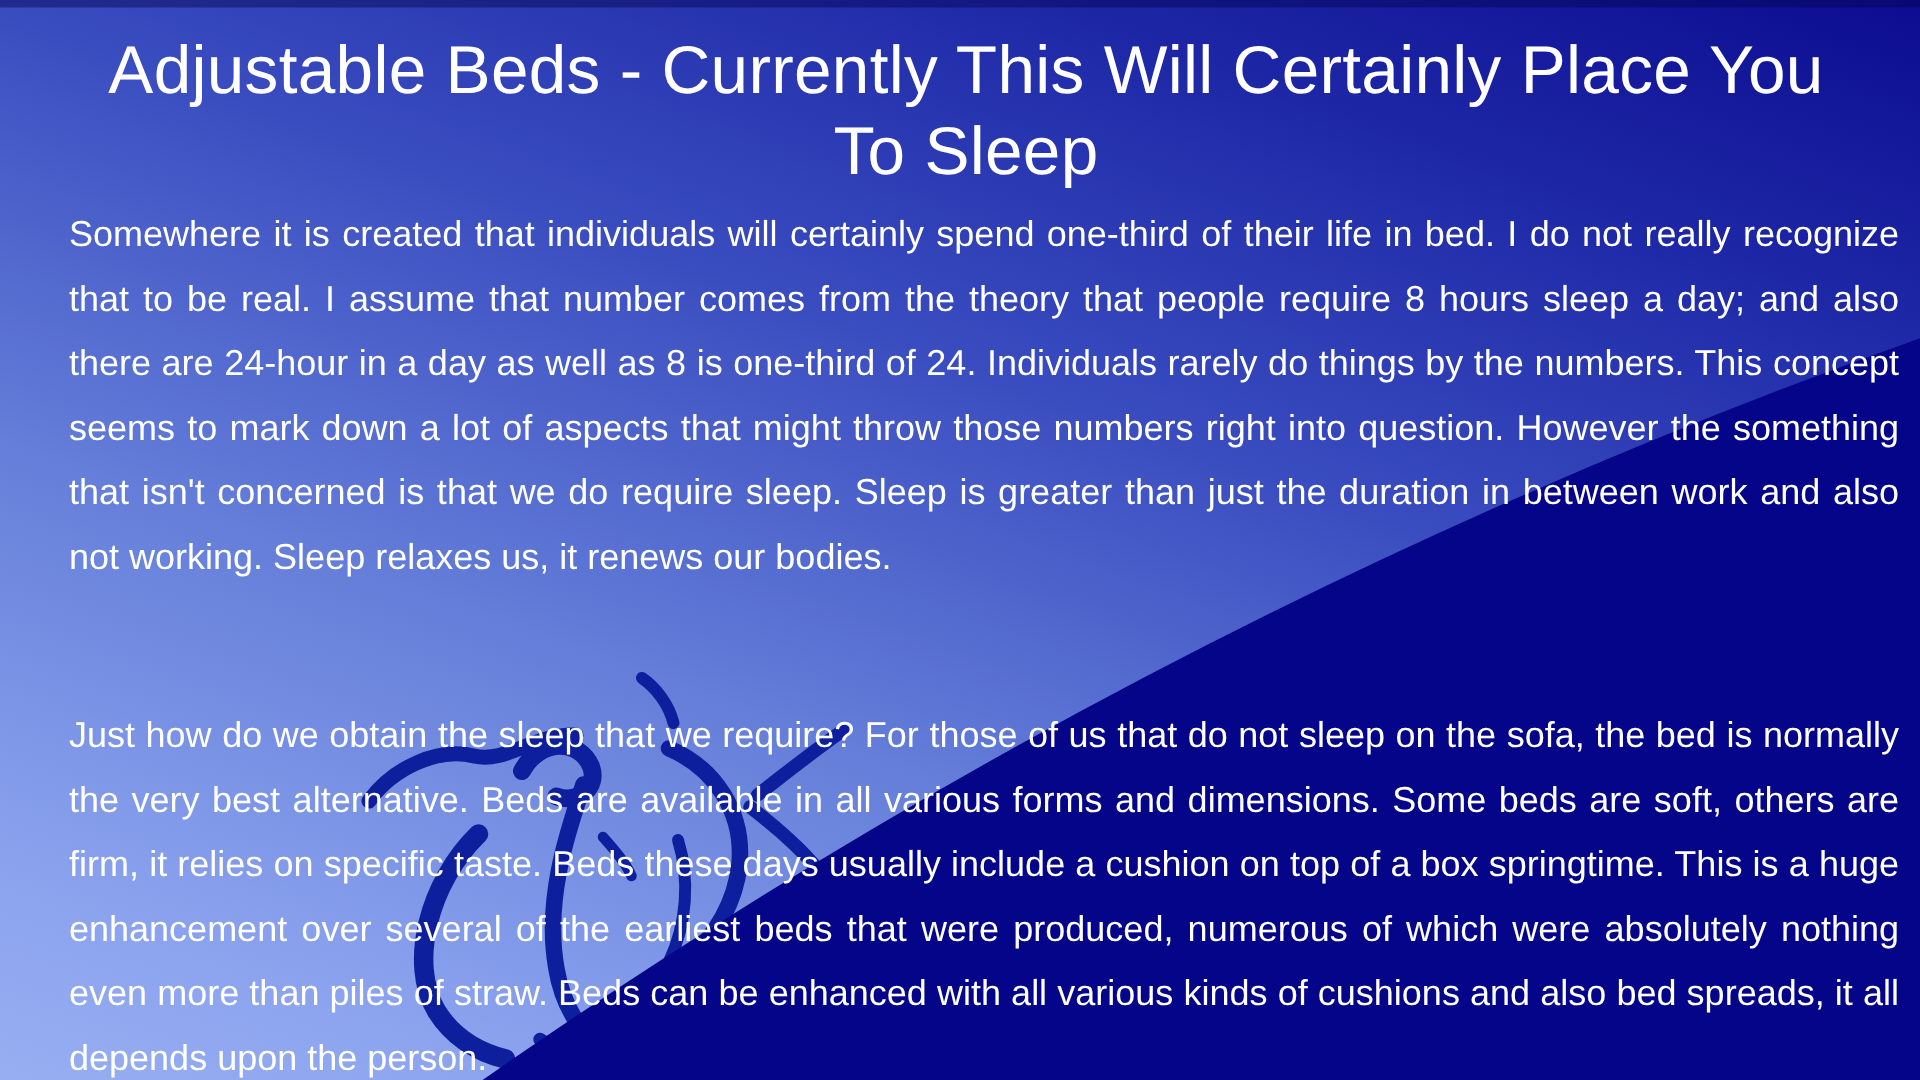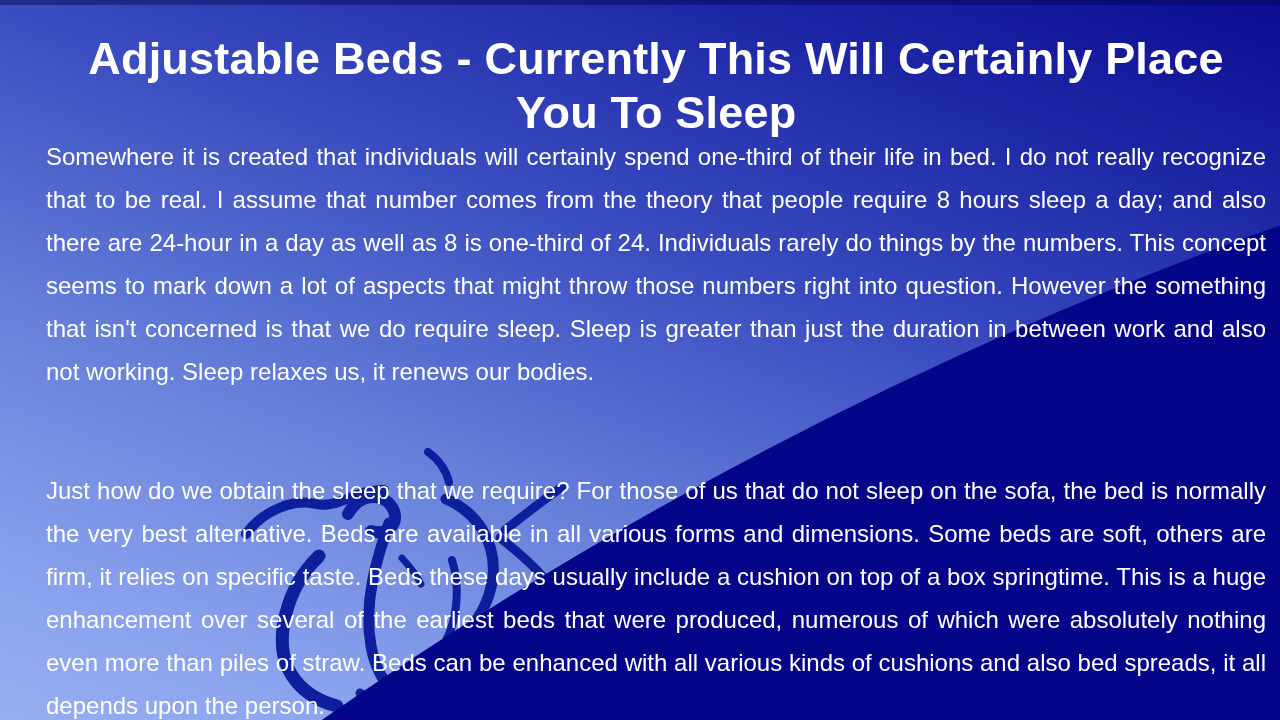--- a/index.html
+++ b/index.html
@@ -40,27 +40,27 @@
     stroke: var(--color-watermark, #0e1f9e);
     fill: none;
     stroke-linecap: round;
     stroke-linejoin: round;
   }
   .slide-title {
     position: absolute;
     top: 16px;
     left: 50px;
     width: 1180px;
-    margin: 16px;
+    margin: 4px;
     z-index: 2;
     text-align: center;
     color: var(--color-text, #ffffff);
     font-size: 45px;
     line-height: 54px;
-    font-weight: 700;
+    font-weight: 400;
     letter-spacing: 0.2px;
   }
   .body-text {
     position: absolute;
     top: 135px;
     left: 46px;
     width: 1220px;
     z-index: 2;
     color: var(--color-text, #ffffff);
     font-size: 24px;

